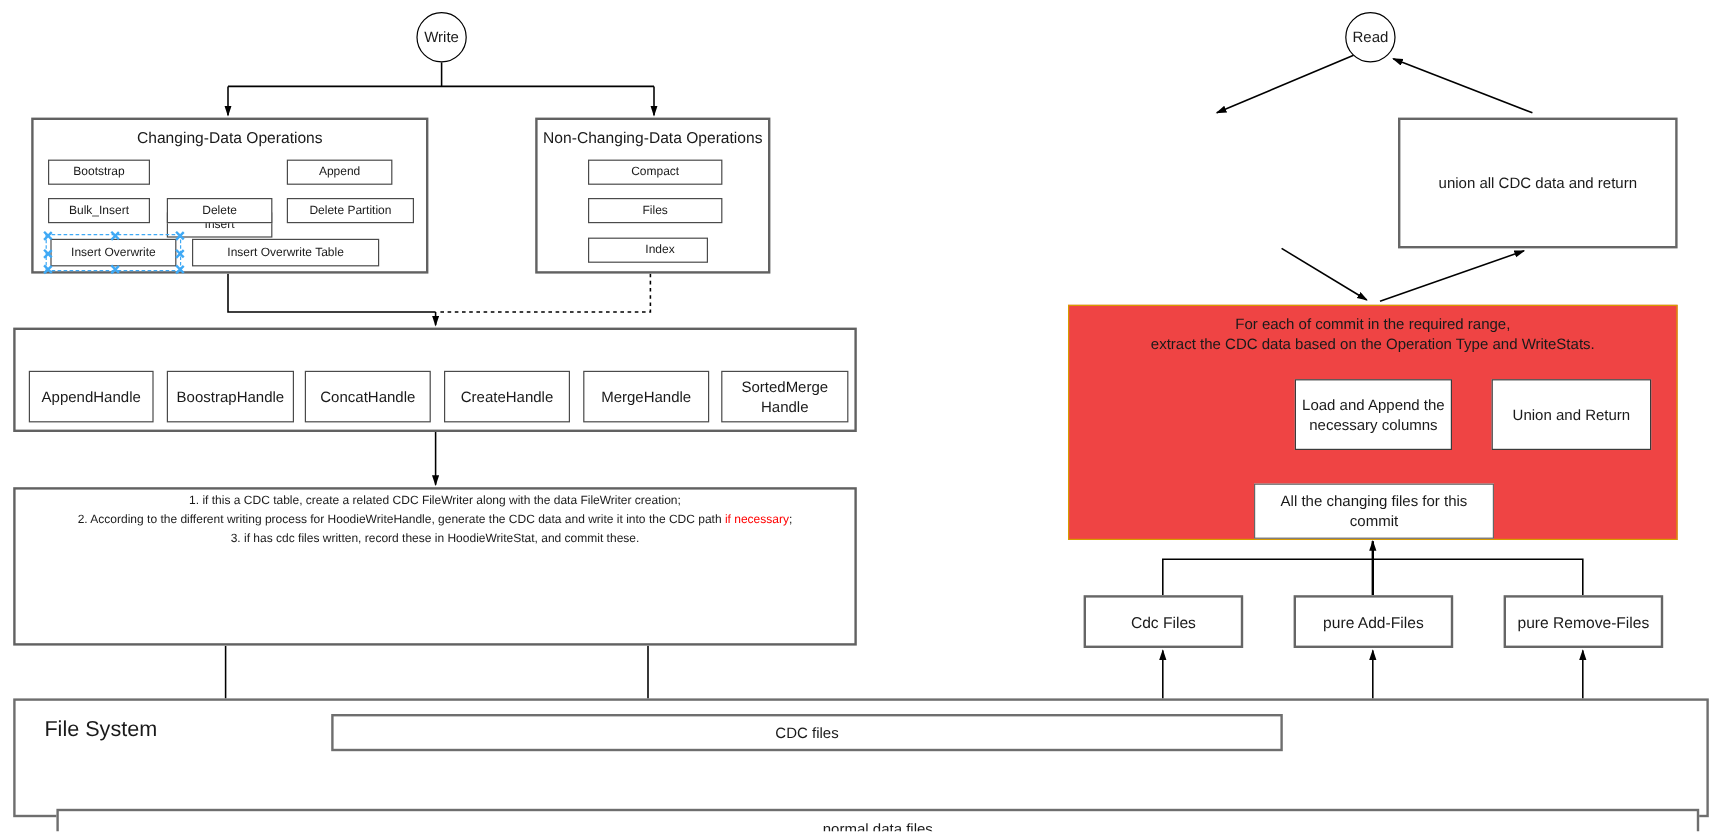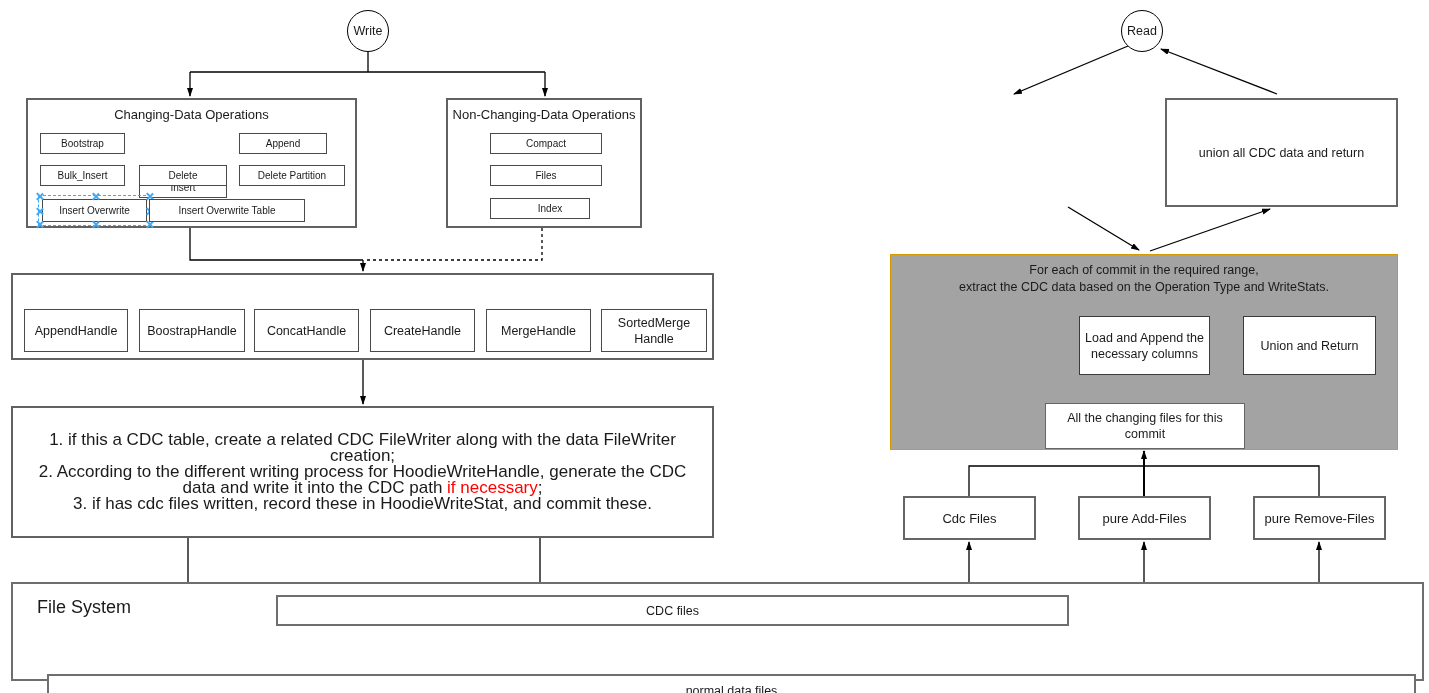--- a/index.html
+++ b/index.html
@@ -9,23 +9,23 @@
   .box{position:absolute;box-sizing:border-box;background:#fff;border:2px solid #666;
        display:flex;align-items:center;justify-content:center;text-align:center;}
   .container{border:2px solid #616161;background:#fff;}
   .btn{border:1.5px solid #4a4a4a;font-size:10px;background:#fff;}
   .pre{white-space:pre-line;}
   .grp-title{position:absolute;left:0;right:0;top:7px;text-align:center;font-size:13px;}
   .circle{position:absolute;box-sizing:border-box;width:42px;height:42px;border:1.5px solid #000;
           border-radius:50%;display:flex;align-items:center;justify-content:center;
           font-size:12.5px;background:#fff;}
   .handlebox{border:1.5px solid #4a4a4a;font-size:12.5px;line-height:16px;background:#fff;}
-  .steps{flex-direction:column;justify-content:center;font-size:17px;line-height:16px;padding:2px 8px;}
+  .steps{flex-direction:column;justify-content:flex-start;font-size:10px;line-height:16px;padding:2px 8px;}
   .red{color:#ff0000;}
-  .orange{background:#a3a3a3;border:1.5px solid #d79b00;}
+  .orange{background:#ef4444;border:1.5px solid #d79b00;}
   .orange .grp-title{font-size:12.5px;line-height:17px;}
   .whitebox{border:1.5px solid #3b3b3b;font-size:12.5px;line-height:16px;background:#fff;}
   .tier{border:2px solid #666;font-size:13px;background:#fff;}
   .fs-label{position:absolute;left:24px;top:13px;font-size:18px;}
   .fsbox{border:2px solid #6e6e6e;font-size:12.5px;background:#fff;}
   .selrect{position:absolute;left:-5px;top:-5px;right:-5px;bottom:-5px;
            border:1px dashed #3fa9f5;pointer-events:none;}
   .hnd{position:absolute;width:7px;height:7px;pointer-events:none;}
   .hnd::before,.hnd::after{content:"";position:absolute;left:3px;top:-1px;width:1.5px;height:9px;background:#3fa9f5;}
   .hnd::before{transform:rotate(45deg);}
@@ -101,21 +101,21 @@
       <div class="selrect"></div>
       <div class="hnd" style="left:-7px;top:-7px;"></div>
       <div class="hnd" style="left:49px;top:-7px;"></div>
       <div class="hnd" style="right:-7px;top:-7px;"></div>
       <div class="hnd" style="left:-7px;top:8px;"></div>
       <div class="hnd" style="right:-7px;top:8px;"></div>
       <div class="hnd" style="left:-7px;bottom:-7px;"></div>
       <div class="hnd" style="left:49px;bottom:-7px;"></div>
       <div class="hnd" style="right:-7px;bottom:-7px;"></div>
     </div>
-    <div class="box btn" style="left:121px;top:99px;width:156px;height:23px;">
+    <div class="box btn" style="left:132px;top:99px;width:156px;height:23px;">
         <span>Insert  Overwrite Table</span>
       </div>
   </div>
 
   <div class="abs container" style="left:446px;top:98px;width:196px;height:130px;">
     <div class="grp-title">Non-Changing-Data Operations</div>
     <div class="box btn" style="left:42px;top:33px;width:112px;height:21px;">
         <span>Compact</span>
       </div>
     <div class="box btn" style="left:42px;top:65px;width:112px;height:21px;">

